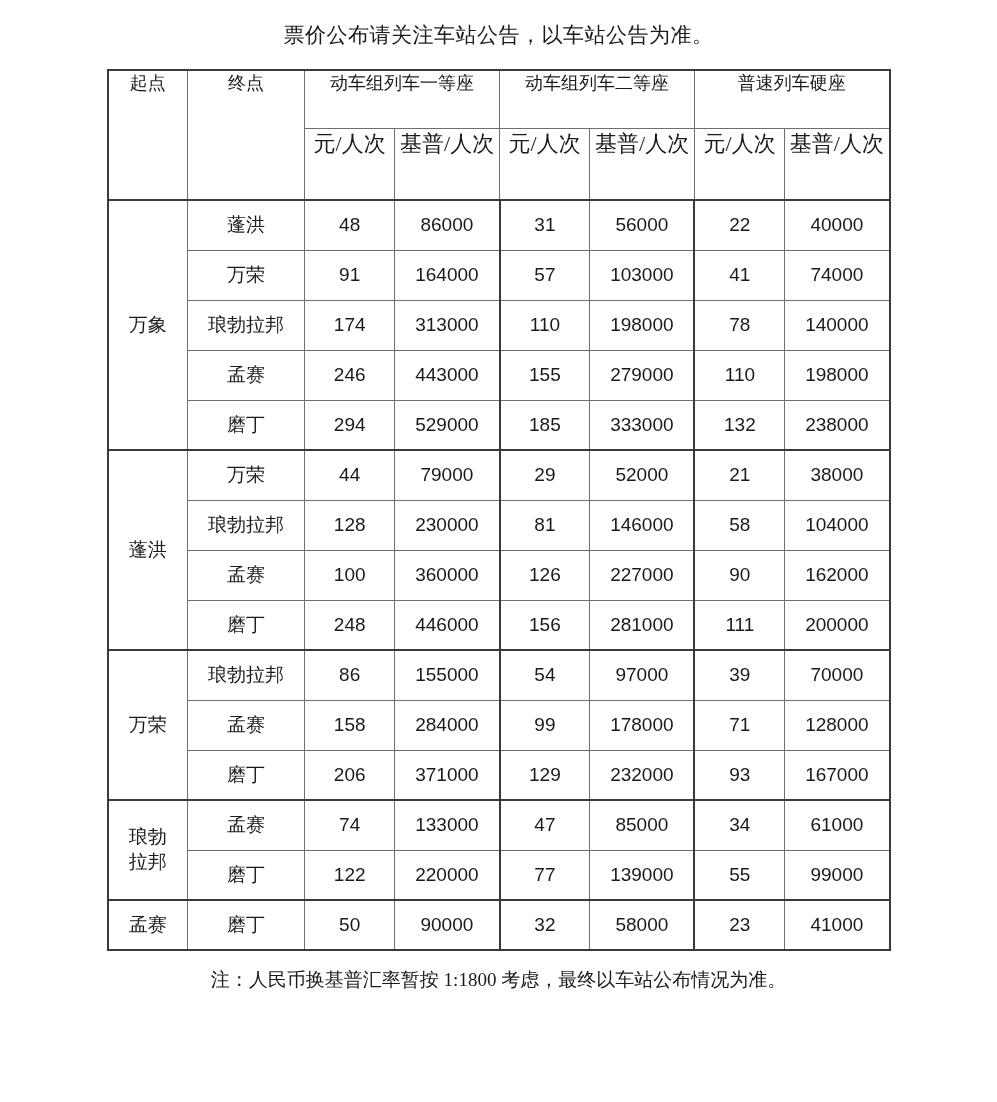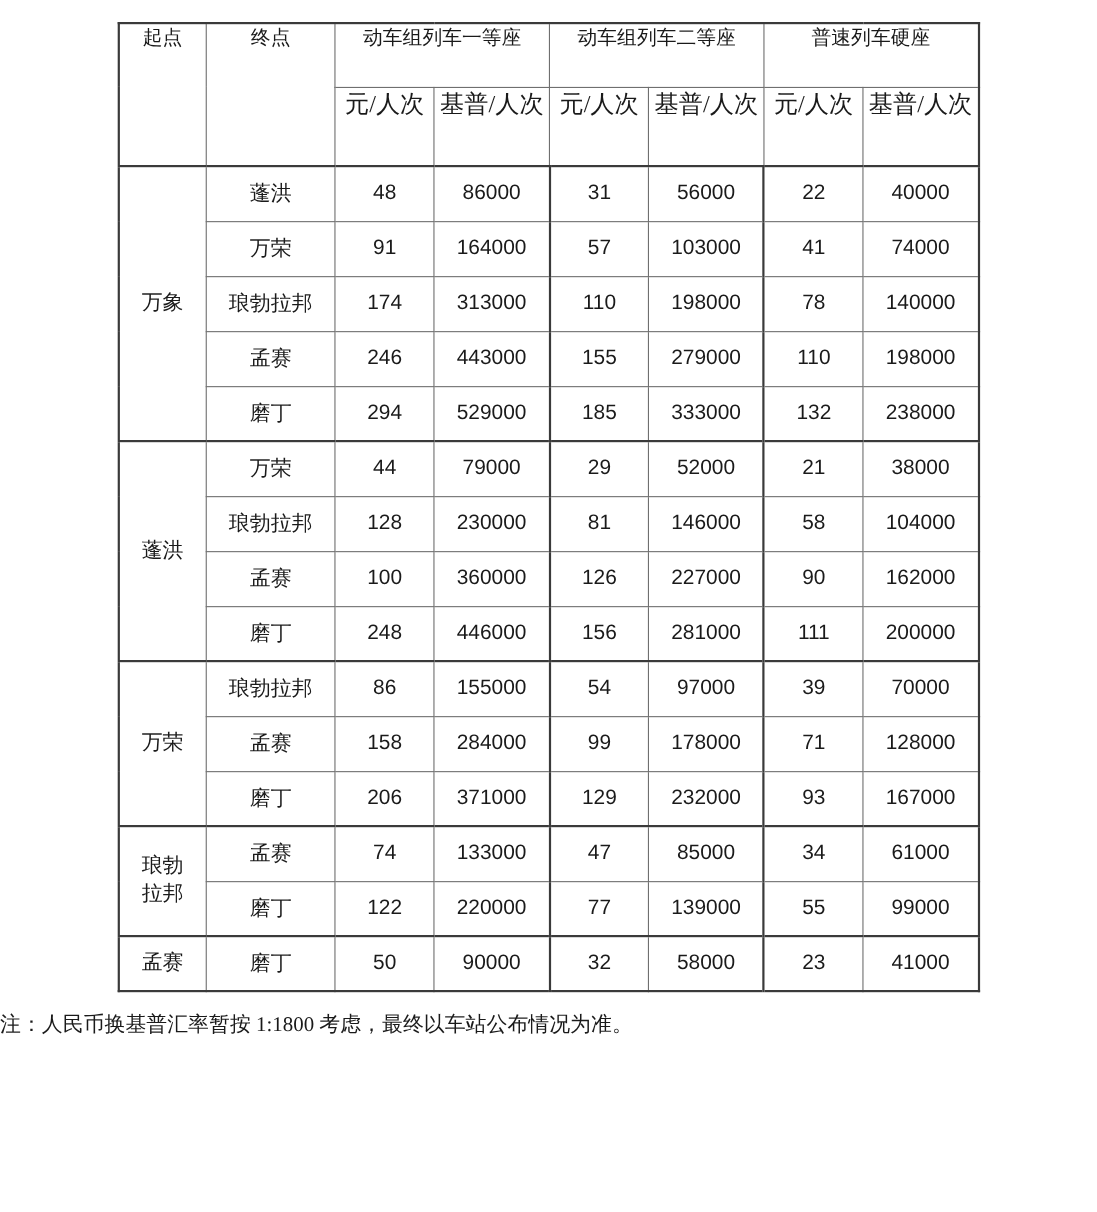--- a/index.html
+++ b/index.html
@@ -132,33 +132,35 @@
   }
   td.num.grp-end {
     border-right: 2px solid #3a3a3a;
   }
   tr.group-start > td {
     border-top: 2px solid #3a3a3a;
   }
 
   
   .footnote {
+    text-align: center;
     font-family: "Liberation Serif", "DejaVu Serif", serif;
     font-size: 19px;
     margin: 0;
     padding-top: 16px;
     color: #1a1a1a;
   }
 </style>
 </head>
 <body>
 
 <div class="page">
 
 
+  <p class="doc-subtitle">票价公布请关注车站公告，以车站公告为准。</p>
 
 
   <div class="table-wrap">
     <table class="fare">
       <colgroup>
         <col style="width:78px">
         <col style="width:114px">
         <col style="width:88px">
         <col style="width:102px">
         <col style="width:88px">

